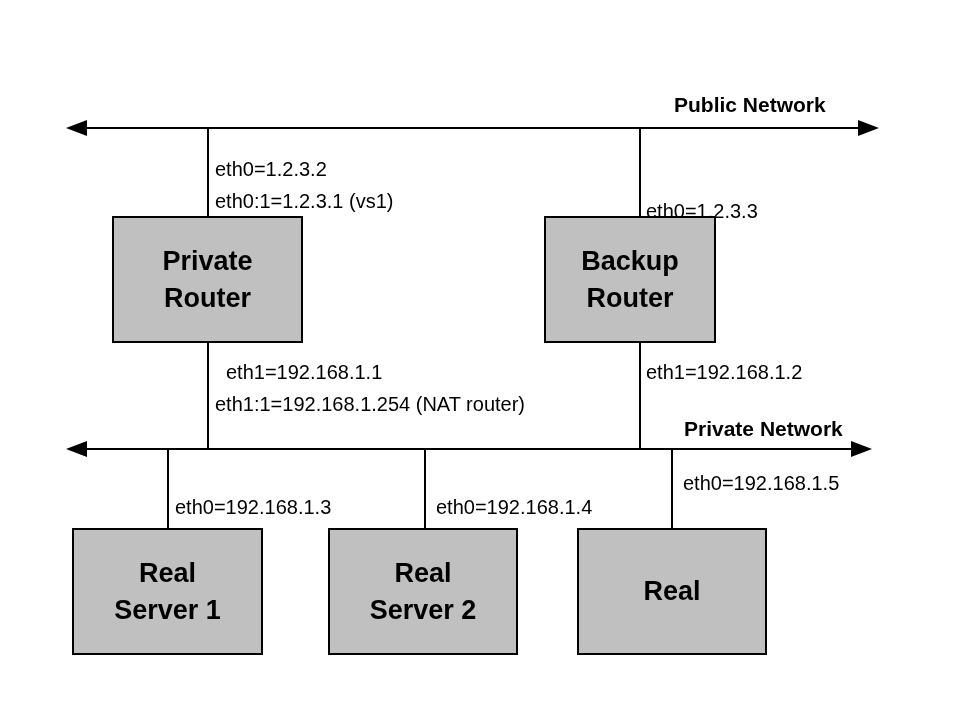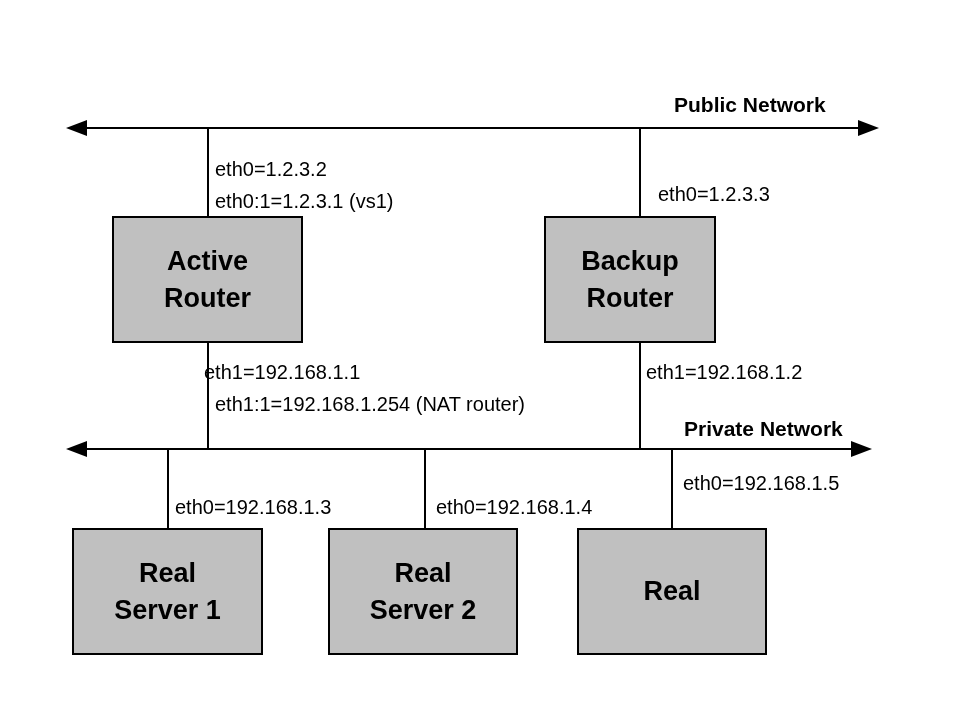--- a/index.html
+++ b/index.html
@@ -82,22 +82,22 @@
   #v-active-eth0 { left: 207px; top: 128px; height: 90px; }
   #v-backup-eth0 { left: 639px; top: 128px; height: 90px; }
   #v-active-eth1 { left: 207px; top: 342px; height: 107px; }
   #v-backup-eth1 { left: 639px; top: 342px; height: 107px; }
   #v-server1     { left: 167px; top: 449px; height: 80px; }
   #v-server2     { left: 424px; top: 449px; height: 80px; }
   #v-server3     { left: 671px; top: 449px; height: 80px; }
 
   #lbl-active-eth0   { left: 215px; top: 158px; }
   #lbl-active-eth0-1 { left: 215px; top: 190px; text-align: center; }
-  #lbl-backup-eth0   { left: 646px; top: 183px; margin-left: 12px; }
-  #lbl-active-eth1   { left: 204px; top: 361px; }
+  #lbl-backup-eth0   { left: 646px; top: 200px; }
+  #lbl-active-eth1   { left: 226px; top: 361px; }
   #lbl-active-eth1-1 { left: 215px; top: 393px; }
   #lbl-backup-eth1   { left: 646px; top: 361px; }
   #lbl-server1-eth0  { left: 175px; top: 496px; }
   #lbl-server2-eth0  { left: 436px; top: 496px; }
   #lbl-server3-eth0  { left: 683px; top: 472px; }
 
   #box-active  { left: 112px; top: 216px; width: 191px; height: 127px; }
   #box-backup  { left: 544px; top: 216px; width: 172px; height: 127px; }
   #box-server1 { left: 72px;  top: 528px; width: 191px; height: 127px; }
   #box-server2 { left: 328px; top: 528px; width: 190px; height: 127px; }
@@ -130,21 +130,21 @@
   <div class="if-label" id="lbl-active-eth0-1">eth0:1=1.2.3.1 (vs1)</div>
   <div class="if-label" id="lbl-backup-eth0">eth0=1.2.3.3</div>
   <div class="if-label" id="lbl-active-eth1">eth1=192.168.1.1</div>
   <div class="if-label" id="lbl-active-eth1-1">eth1:1=192.168.1.254 (NAT router)</div>
   <div class="if-label" id="lbl-backup-eth1">eth1=192.168.1.2</div>
   <div class="if-label" id="lbl-server1-eth0">eth0=192.168.1.3</div>
   <div class="if-label" id="lbl-server2-eth0">eth0=192.168.1.4</div>
   <div class="if-label" id="lbl-server3-eth0">eth0=192.168.1.5</div>
 
   <div class="node-box" id="box-active">
-    <span>Active</span>
+    <span>Private</span>
     <span>Router</span>
   </div>
   <div class="node-box" id="box-backup">
     <span>Backup</span>
     <span>Router</span>
   </div>
   <div class="node-box" id="box-server1">
     <span>Real</span>
     <span>Server 1</span>
   </div>

